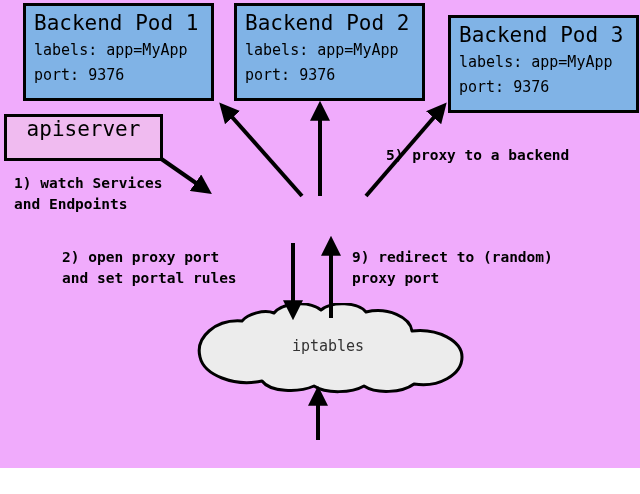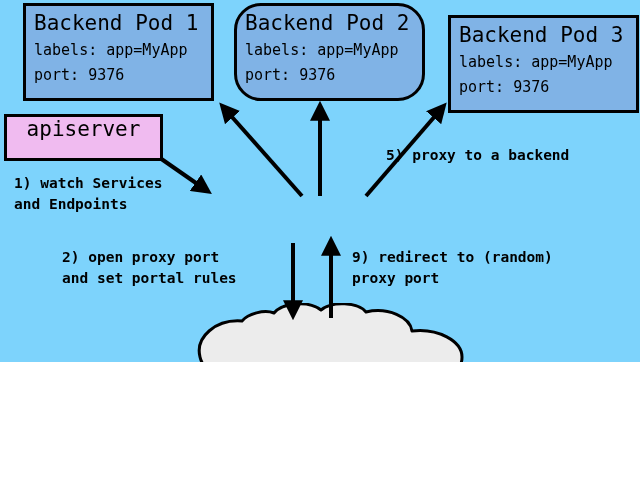--- a/index.html
+++ b/index.html
@@ -3,22 +3,22 @@
 <meta charset="utf-8">
 <style>
   html, body {
     margin: 0;
     padding: 0;
     background: #ffffff;
   }
   #canvas {
     position: relative;
     width: 640px;
-    height: 362px;
-    background: #7dd3fc;
+    height: 468px;
+    background: #f0abfc;
     font-family: "DejaVu Sans Mono", monospace;
     overflow: hidden;
   }
   .node {
     position: absolute;
     box-sizing: border-box;
     border: 3px solid #000000;
     display: flex;
     flex-direction: column;
     justify-content: flex-start;
@@ -126,21 +126,21 @@
 <body>
 
 <div id="canvas">
 
   <div class="node pod-box" style="left:23px; top:3px;">
     <div class="pod-title">Backend Pod 1</div>
     <div class="pod-line">labels: app=MyApp</div>
     <div class="pod-line">port: 9376</div>
   </div>
 
-  <div class="node pod-box" style="left:234px; top:3px;border-radius:27px;">
+  <div class="node pod-box" style="left:234px; top:3px;">
     <div class="pod-title">Backend Pod 2</div>
     <div class="pod-line">labels: app=MyApp</div>
     <div class="pod-line">port: 9376</div>
   </div>
 
   <div class="node pod-box" style="left:448px; top:15px;">
     <div class="pod-title">Backend Pod 3</div>
     <div class="pod-line">labels: app=MyApp</div>
     <div class="pod-line">port: 9376</div>
   </div>
@@ -159,20 +159,21 @@
                C 252 25, 276 38, 276 54
                C 276 72, 252 85, 228 81
                C 216 90, 190 91, 178 83
                C 166 90, 140 91, 128 83
                C 112 90, 84 89, 76 78
                C 48 84, 18 72, 14 54
                C 9 34, 30 16, 56 18
                C 62 11, 78 6, 88 10 Z" fill="#ececec" stroke="#000000" stroke-width="3" stroke-linejoin="round"></path>
     </svg>
   </div>
+  <div class="cloud-label">iptables</div>
 
   <div class="node client-box">
     <div class="client-label">Client</div>
   </div>
 
   <svg class="arrow-layer">
     <defs>
       <marker id="arrowhead" markerWidth="5" markerHeight="5" refX="3.2" refY="2.5" orient="auto" markerUnits="strokeWidth">
         <path d="M0,0 L5,2.5 L0,5 z" fill="#000000"></path>
       </marker>

